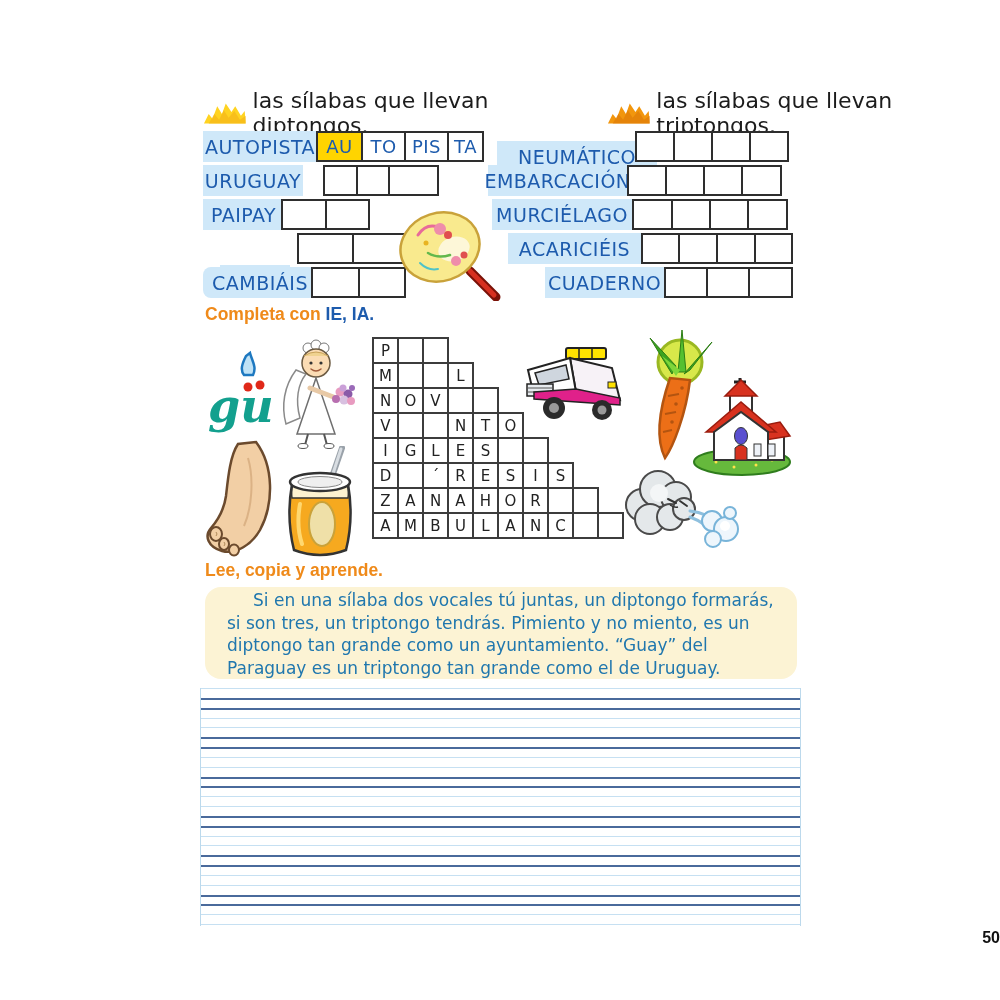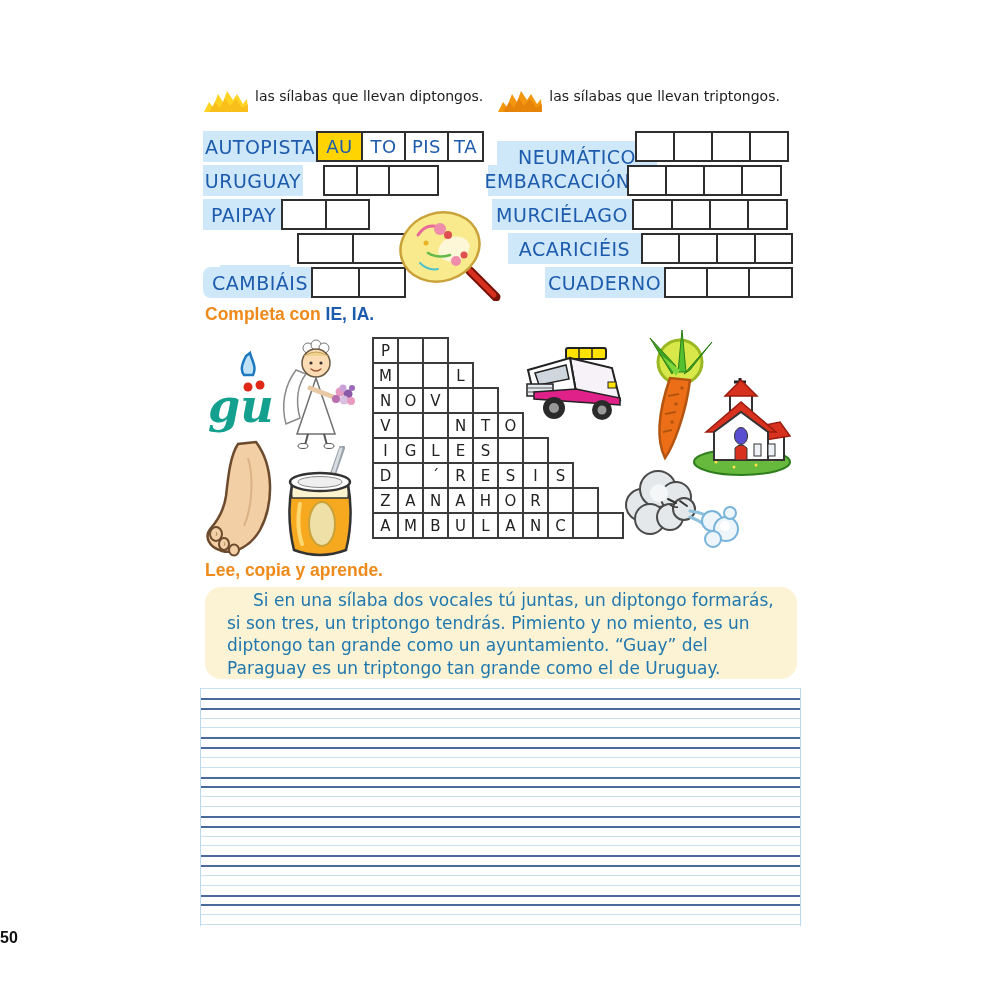--- a/index.html
+++ b/index.html
@@ -1,21 +1,21 @@
 <!DOCTYPE html>
 <html><head>
 <meta charset="utf-8">
 <style>
   html,body{margin:0;padding:0;background:#ffffff;}
   #page{position:relative;width:1000px;height:1000px;background:#fff;overflow:hidden;
         font-family:"DejaVu Sans",sans-serif;}
   .abs{position:absolute;}
   .heading{font-family:"Liberation Sans",sans-serif;font-weight:bold;font-size:17.5px;color:#ef8a1a;}
   .heading .blue{color:#1d5bad;}
-  .legend{display:flex;font-size:14px;color:#1c1c1c;}
+  .legend{display:flex;align-items:center;font-size:22px;color:#1c1c1c;}
   .legend svg{margin-right:6px;}
   .legend .t2gap{margin-left:14px;}
   .word-label{box-sizing:border-box;height:31px;background:#cfe8f9;color:#1d5bad;
       display:flex;align-items:center;justify-content:center;font-size:19px;letter-spacing:.5px;
       padding:6px 4px;white-space:nowrap;}
   .cellrow{position:absolute;display:flex;}
   .cellbox{box-sizing:border-box;height:31px;border:2px solid #2e2e2e;background:#fff;
       display:flex;align-items:center;justify-content:center;margin-left:-2px;
       font-size:18px;color:#1d5bad;letter-spacing:.5px;}
   .cellbox.first{margin-left:0;text-align:right;}
@@ -25,21 +25,21 @@
       margin-left:-2px;display:flex;align-items:center;justify-content:center;
       font-size:15px;color:#222;}
   .xcell.first{margin-left:0;}
   .xrow + .xrow, .xrow.later{margin-top:-2px;}
   #copybox{box-sizing:border-box;background:#fcf3d4;border-radius:16px;color:#2077ae;
       font-size:17px;line-height:1.33;padding:2px 20px 8px 22px;text-indent:26px;}
   #lines-area{box-sizing:border-box;border-left:1px solid #bcd9ec;border-right:1px solid #bcd9ec;}
   .rule{position:absolute;left:0;width:100%;}
   .rule.light{height:1px;background:#c6e0f2;}
   .rule.dark{height:2px;background:#4a6a9b;}
-  #page-num{width:1000px;text-align:left;font-family:"Liberation Sans",sans-serif;
+  #page-num{width:1000px;text-align:right;font-family:"Liberation Sans",sans-serif;
       font-weight:bold;font-size:16px;color:#111;}
 </style>
 </head>
 <body>
 
 <div id="page">
 
 
   <div class="abs legend" style="left:203px;top:88px;">
     <svg width="46" height="26" viewBox="0 0 46 26">

